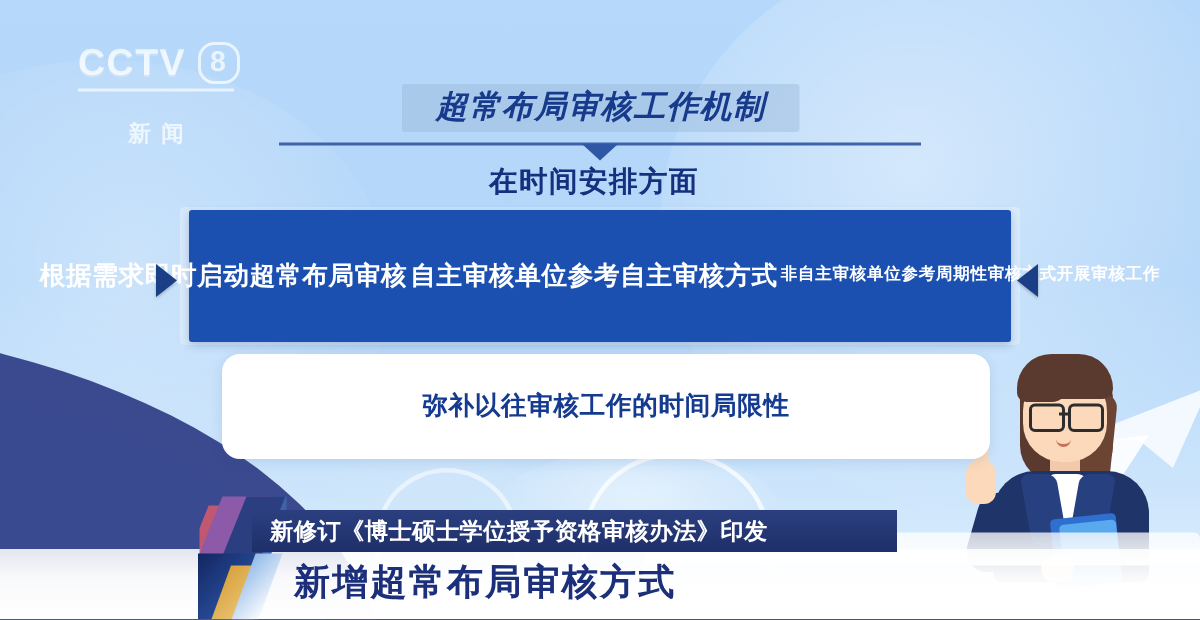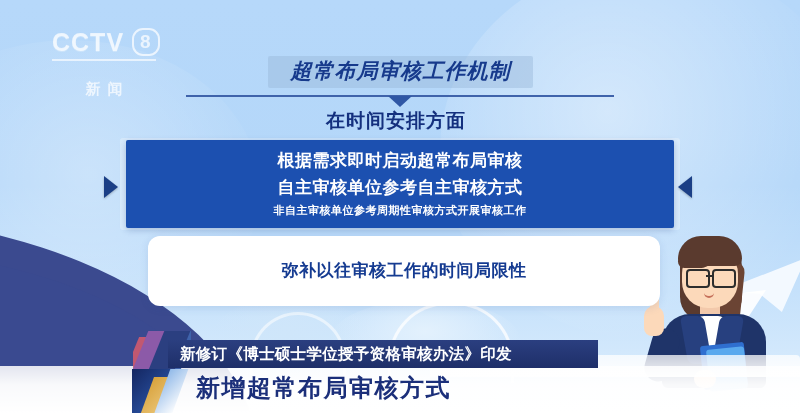--- a/index.html
+++ b/index.html
@@ -212,21 +212,21 @@
     background: rgba(255,255,255,0.30);
     border-radius: 3px;
   }
   .panel-blue {
     position: absolute;
     left: 126px; top: 140px;
     width: 548px; height: 88px;
     background: #1c50b0;
     border-radius: 2px;
     display: flex;
-    flex-direction: column;
+    flex-direction: row;
     align-items: center;
     justify-content: center;
     gap: 2px;
     box-shadow: 0 2px 6px rgba(20,50,120,0.25);
   }
   .panel-blue .line {
     color: #ffffff;
     font-weight: 700;
     font-size: 17px;
     letter-spacing: 0.5px;

